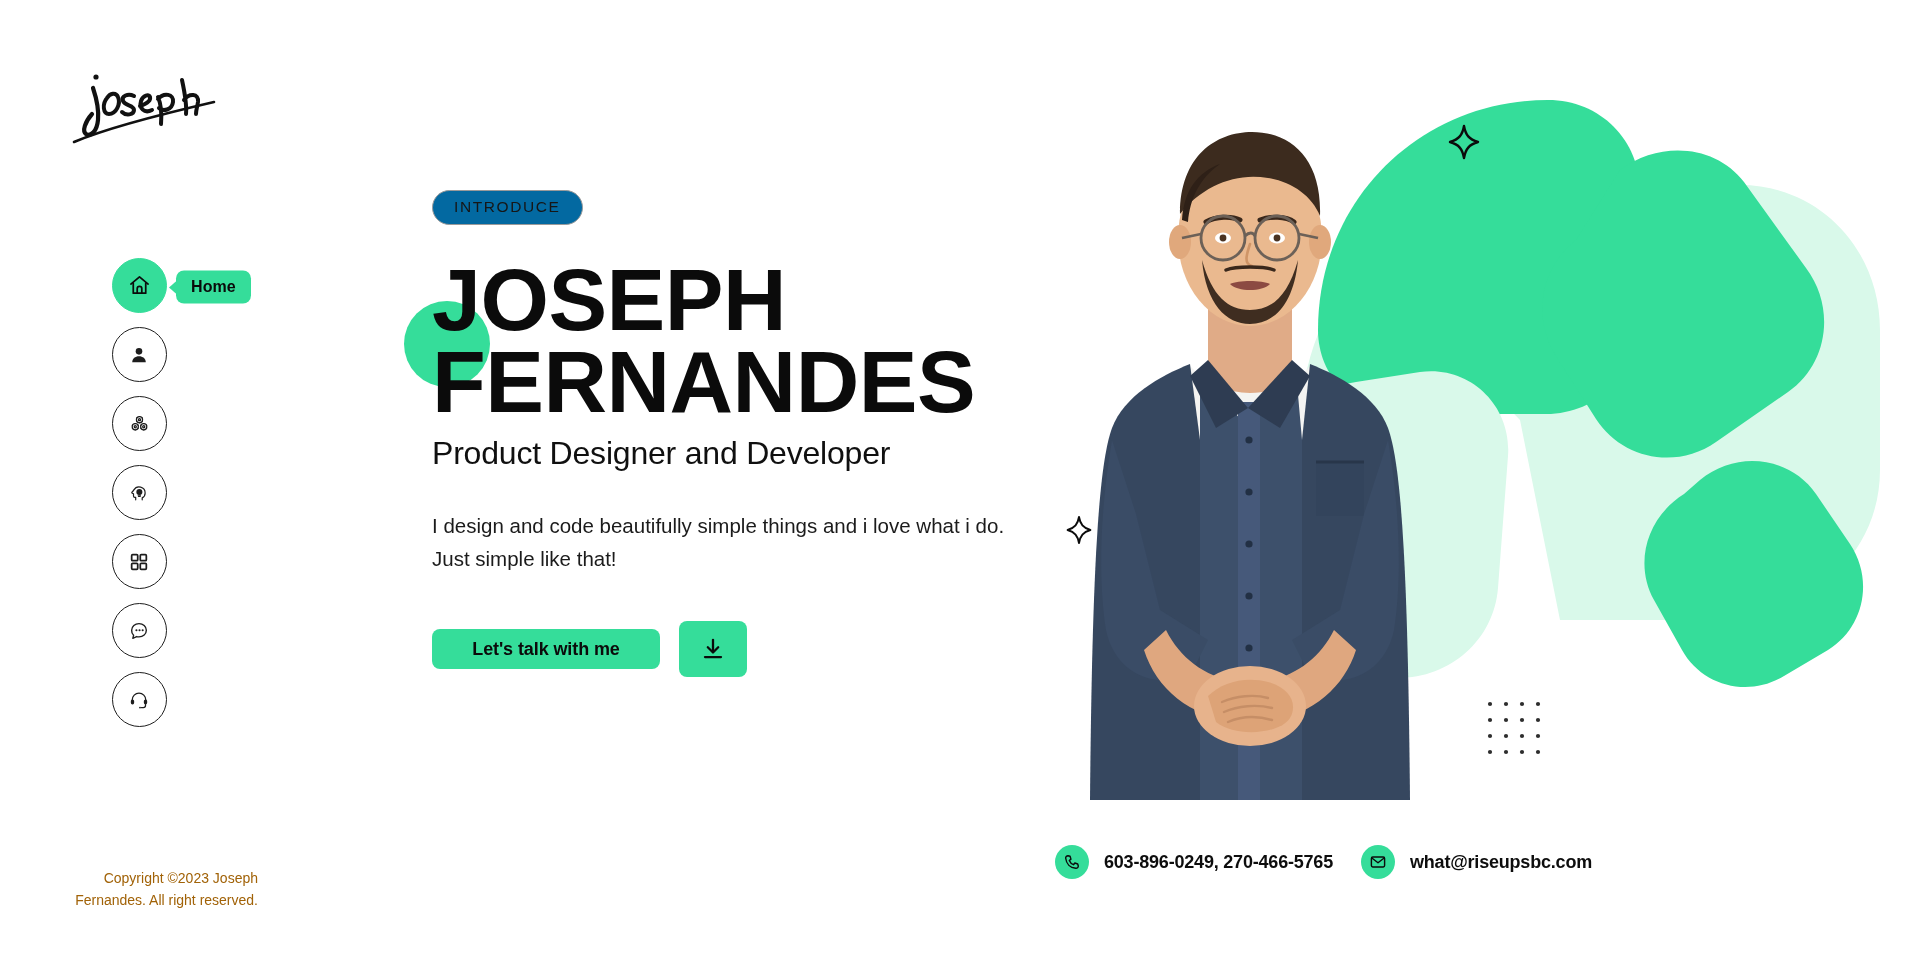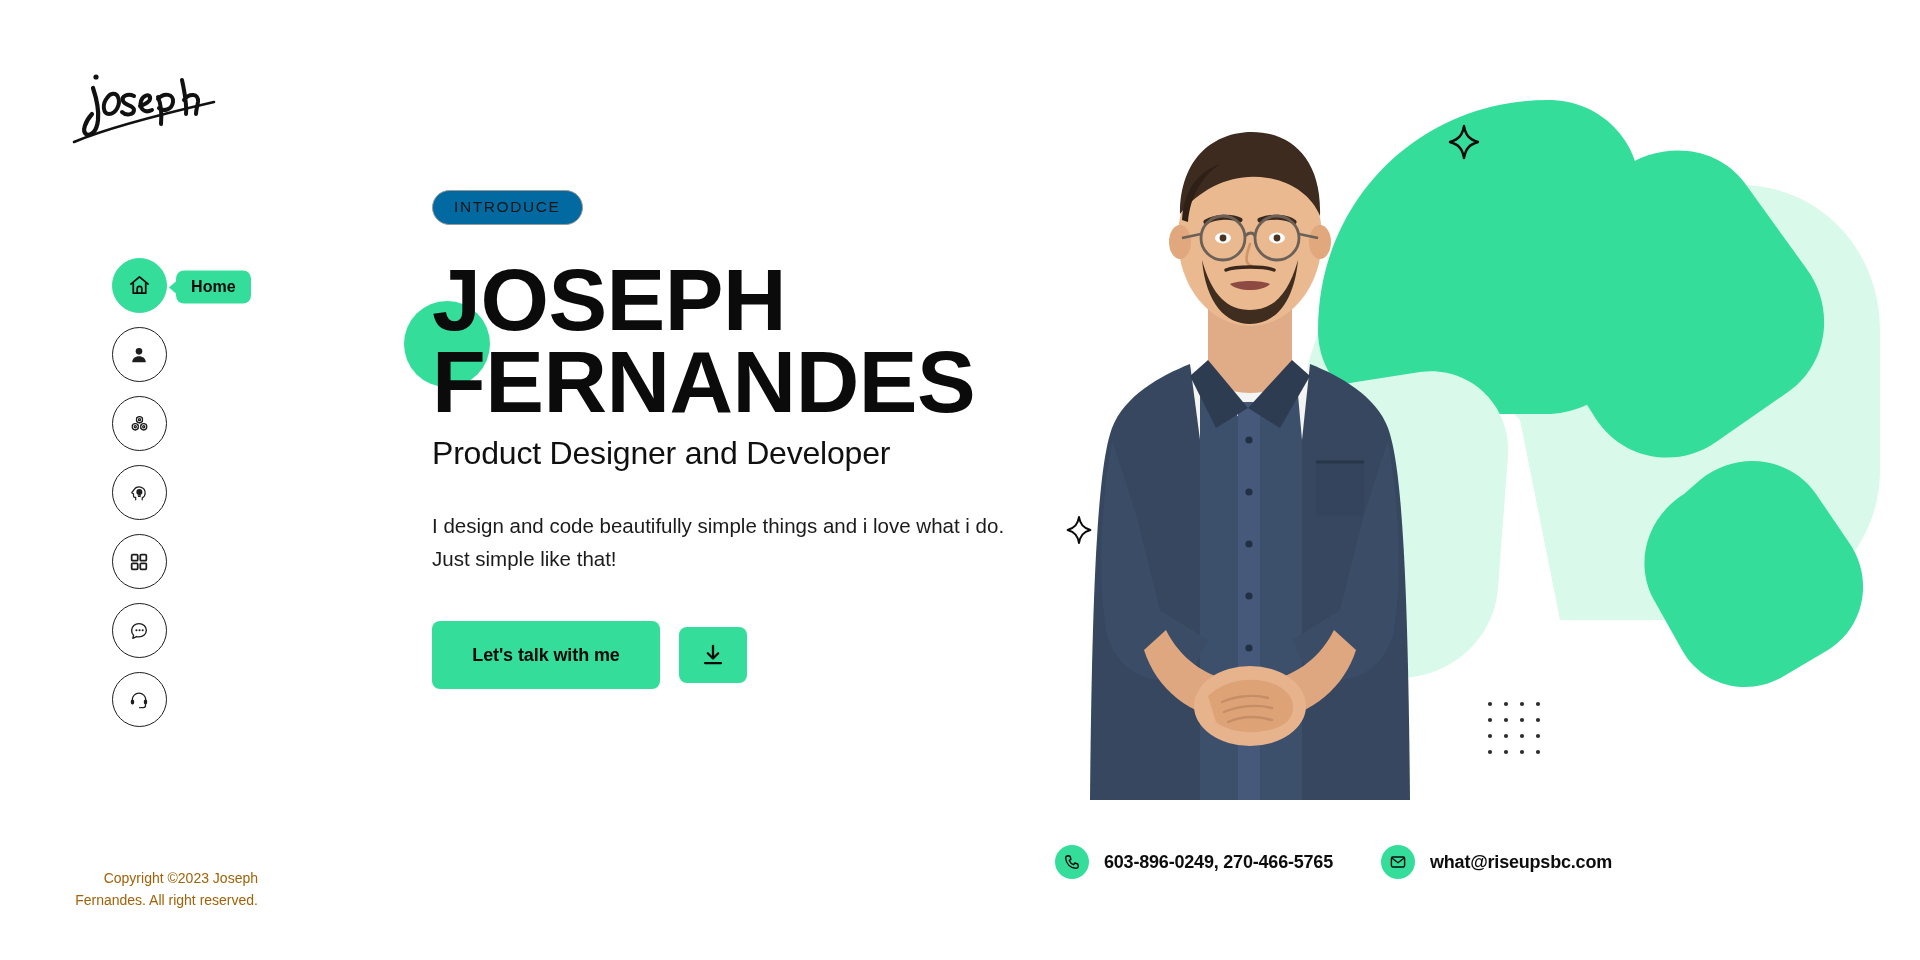--- a/index.html
+++ b/index.html
@@ -167,21 +167,21 @@
     gap: 19px;
   }
   .btn-primary {
     background: #35dd9a;
     color: #0b0b0b;
     border: none;
     border-radius: 8px;
     font-size: 18px;
     font-weight: 700;
     padding: 0 34px;
-    height: 68px;
+    height: 40px;
     min-width: 228px;
     cursor: pointer;
     font-family: "Liberation Sans", sans-serif;
     letter-spacing: -0.1px;
   }
   .btn-download {
     background: #35dd9a;
     border: none;
     border-radius: 8px;
     width: 68px;
@@ -246,21 +246,21 @@
     color: #a16207;
     text-align: right;
   }
 
   .contacts {
     position: absolute;
     left: 1055px;
     top: 845px;
     display: flex;
     align-items: center;
-    gap: 48px;
+    gap: 28px;
     z-index: 8;
   }
   .contact {
     display: flex;
     align-items: center;
     gap: 15px;
     cursor: pointer;
   }
   .contact-icon {
     width: 34px;

